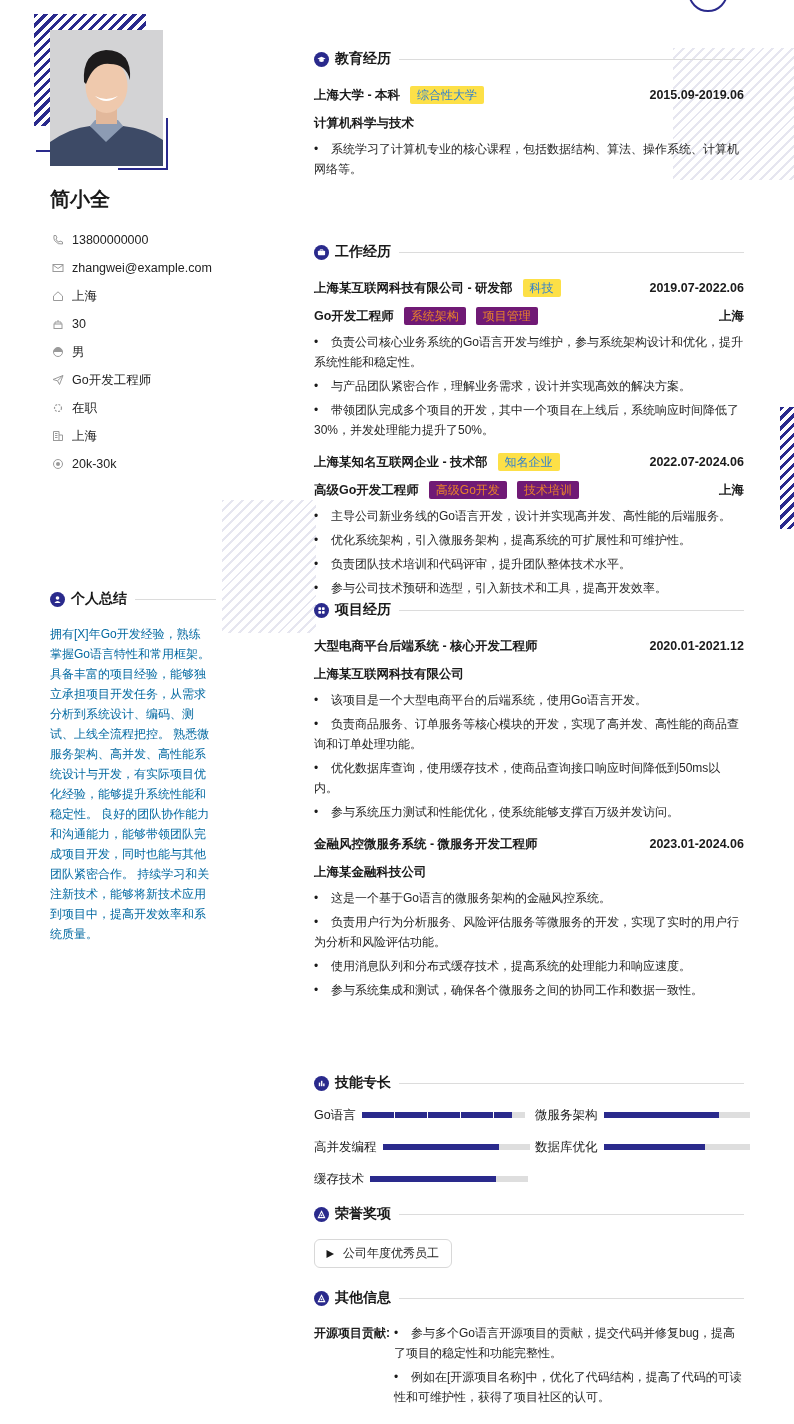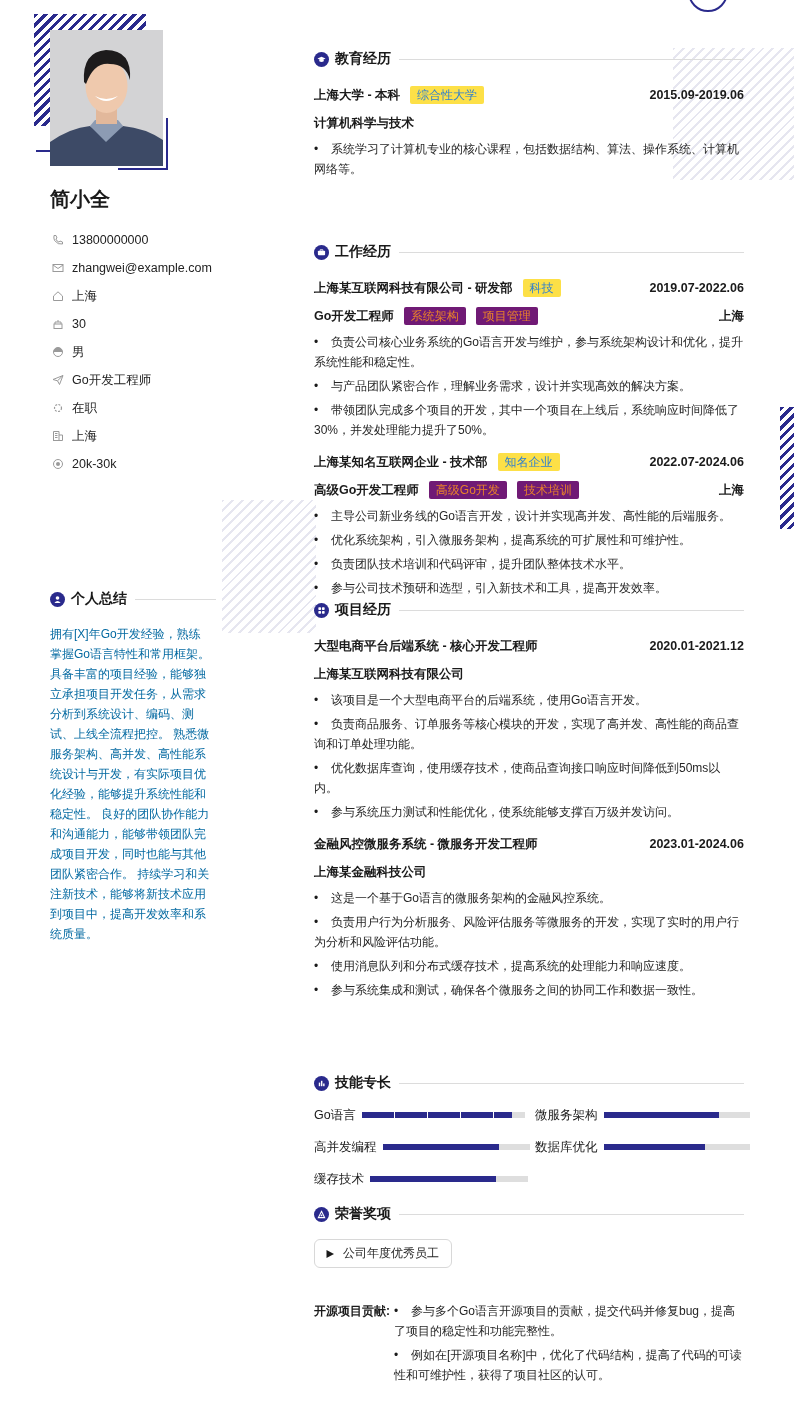--- a/index.html
+++ b/index.html
@@ -382,20 +382,30 @@
       <span class="award-icon">
           <svg viewBox="0 0 10 10" width="10" height="10">
             <path d="M1.5 1 L9 5 L1.5 9 Z" fill="#1a1a1a"></path>
           </svg>
         </span>
       <span>公司年度优秀员工</span>
     </div>
   </div>
 
   <div class="section" style="top:1287px;">
+    <div class="sec-head">
+      <span class="sec-icon">
+          <svg viewBox="0 0 10 10">
+            <path d="M5 1.5 L8.5 8.5 L1.5 8.5 Z" fill="none" stroke="#fff" stroke-width="1.2"></path>
+            <circle cx="5" cy="6" r="1" fill="#fff"></circle>
+          </svg>
+        </span>
+      <span class="sec-title">其他信息</span>
+      <span class="sec-line"></span>
+    </div>
     <div class="other">
       <span class="other-label">开源项目贡献:</span>
       <ul class="other-list">
         <li>参与多个Go语言开源项目的贡献，提交代码并修复bug，提高了项目的稳定性和功能完整性。</li>
         <li>例如在[开源项目名称]中，优化了代码结构，提高了代码的可读性和可维护性，获得了项目社区的认可。</li>
       </ul>
     </div>
   </div>
 
 </div>

